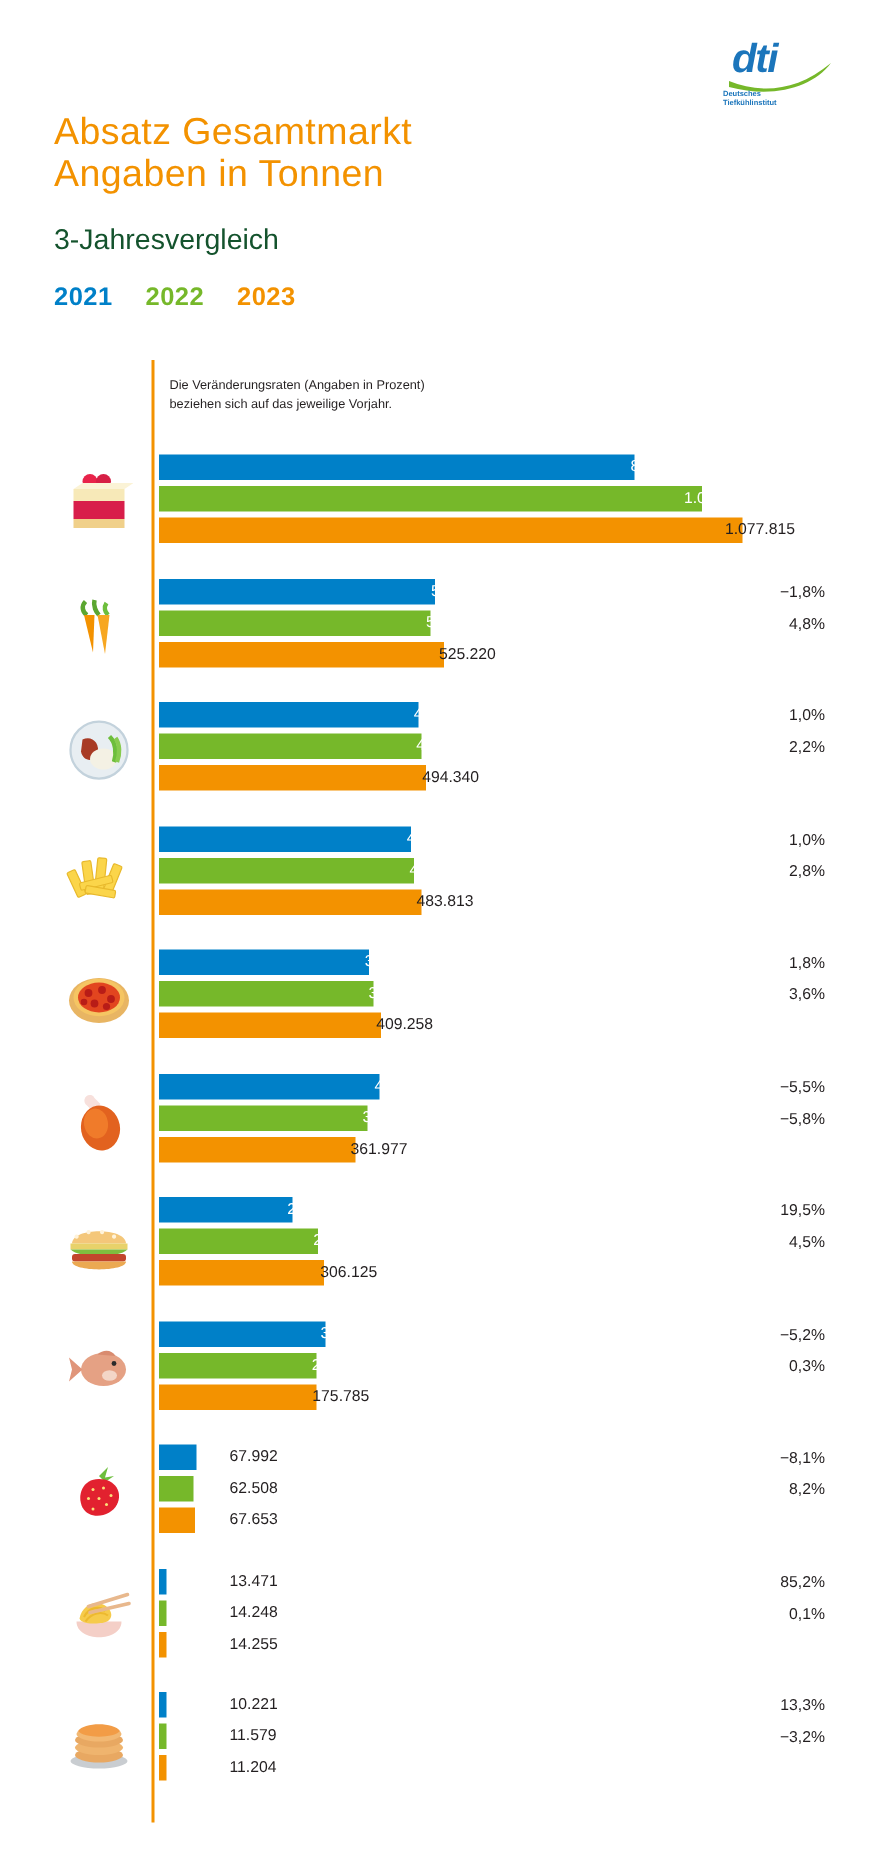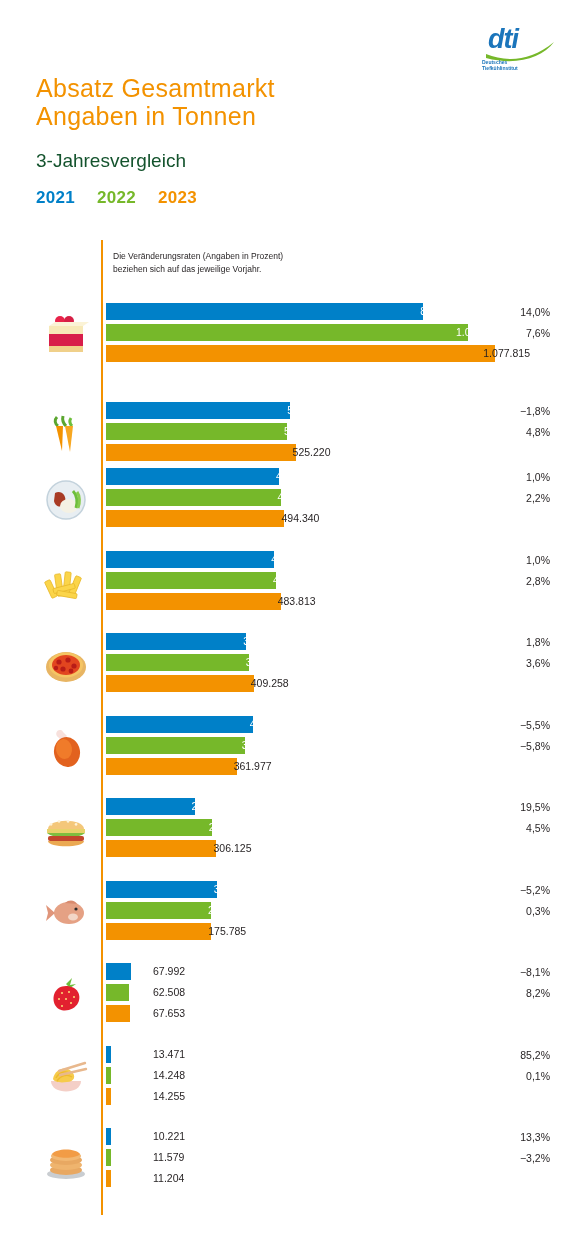--- a/index.html
+++ b/index.html
@@ -197,26 +197,22 @@
             </div>
             <div class="bar-row">
               <div class="bar" style="width: 361.642px; background: rgb(118, 184, 42);"></div>
               <div class="bar-label inside" style="right: 33.3585px; left: auto;">1.002.012</div>
             </div>
             <div class="bar-row">
               <div class="bar" style="width: 389px; background: rgb(243, 146, 0);"></div>
               <div class="bar-label inside dark" style="right: 6px; left: auto;">1.077.815</div>
             </div>
           </div>
-          <div class="pct-col">
-            <div class="pct">14,0%</div>
-            <div class="pct">7,6%</div>
-          </div>
-        </div>
-        <div class="group" style="top: 379.5px; margin-top: 16px;">
+        </div>
+        <div class="group" style="top: 379.5px;">
           <div class="icon-cell">
             <svg width="46" height="46" viewBox="0 0 46 46" xmlns="http://www.w3.org/2000/svg">
         <path d="M14 6 C11 9, 12 13, 15 15" stroke="#5BA630" stroke-width="3" fill="none"></path>
         <path d="M20 5 C19 9, 21 13, 23 15" stroke="#5BA630" stroke-width="3" fill="none"></path>
         <path d="M28 7 C26 10, 27 13, 29 15" stroke="#6DBE3C" stroke-width="3" fill="none"></path>
         <path d="M13 15 L20 15 L19 40 Z" fill="#F39200"></path>
         <path d="M22 15 L30 15 L27 41 Z" fill="#F7A721"></path>
             </svg>
           </div>
           <div class="bars">

